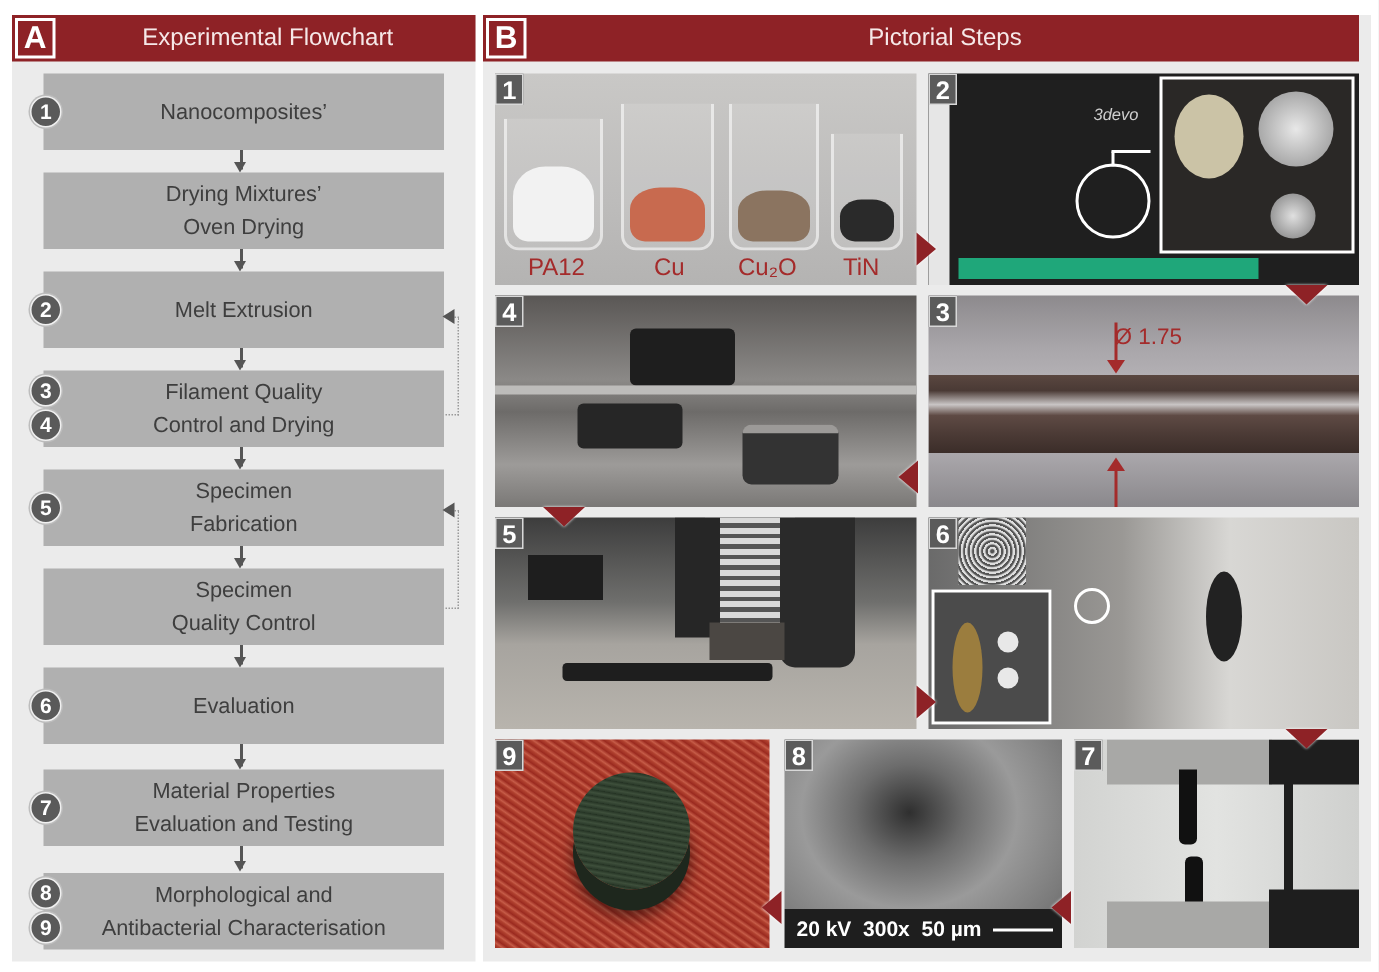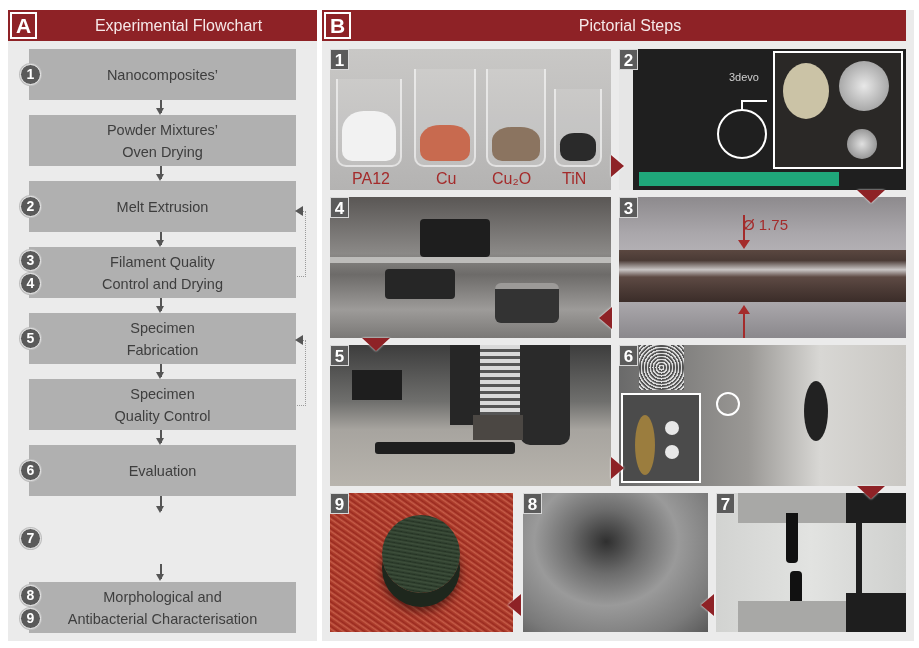--- a/index.html
+++ b/index.html
@@ -84,21 +84,21 @@
     <div class="panel-title">Experimental Flowchart</div>
   </div>
 
   <div class="step-box" style="top:39px">
     <span>Nanocomposites’</span>
   </div>
   <div class="badge" style="left:12px; top:54px">1</div>
   <div class="arrow-down" style="top:90px; height:13px"></div>
 
   <div class="step-box" style="top:105px">
-    <span>Powder Mixtures’</span>
+    <span>Drying Mixtures’</span>
     <span>Oven Drying</span>
   </div>
   <div class="arrow-down" style="top:156px; height:13px"></div>
 
   <div class="step-box" style="top:171px">
     <span>Melt Extrusion</span>
   </div>
   <div class="badge" style="left:12px; top:186px">2</div>
   <div class="arrow-down" style="top:222px; height:13px"></div>
 
@@ -128,20 +128,24 @@
 
   <div class="loop" style="left:289px; top:330px; width:9px; height:66px"></div>
   <div class="loop-head" style="left:287px; top:325px"></div>
 
   <div class="step-box" style="top:435px">
     <span>Evaluation</span>
   </div>
   <div class="badge" style="left:12px; top:450px">6</div>
   <div class="arrow-down" style="top:486px; height:15px"></div>
 
+  <div class="step-box" style="top:503px">
+    <span>Material Properties</span>
+    <span>Evaluation and Testing</span>
+  </div>
   <div class="badge" style="left:12px; top:518px">7</div>
   <div class="arrow-down" style="top:554px; height:15px"></div>
 
   <div class="step-box" style="top:572px">
     <span>Morphological and</span>
     <span>Antibacterial Characterisation</span>
   </div>
   <div class="badge" style="left:12px; top:575px">8</div>
   <div class="badge" style="left:12px; top:598px">9</div>
 </div>
@@ -169,21 +173,21 @@
     <span class="p1-label" style="left:22px">PA12</span>
     <span class="p1-label" style="left:106px">Cu</span>
     <span class="p1-label" style="left:162px">Cu₂O</span>
     <span class="p1-label" style="left:232px">TiN</span>
   </div>
   <div class="flow-tri-right" style="left:289px; top:145px"></div>
 
   <div class="photo p2" style="left:297px; top:39px; width:287px; height:141px">
     <div class="photo-num">2</div>
     <div style="position:absolute; left:0; top:0; width:14px; height:141px; background:#e6e6e6"></div>
-    <span style="position:absolute; left:110px; top:22px; color:#cfcfcf; font-size:11px">3devo</span>
+    <span style="position:absolute; left:110px; top:22px; color:#cfcfcf; font-style:italic; font-size:11px">3devo</span>
     <div style="position:absolute; left:20px; top:123px; width:200px; height:14px; background:#1fa77a"></div>
     <div style="position:absolute; left:98px; top:60px; width:50px; height:50px; border:2px solid #fff; border-radius:50%"></div>
     <div style="position:absolute; left:122px; top:52px; width:2px; height:10px; background:#fff"></div>
     <div style="position:absolute; left:122px; top:51px; width:26px; height:2px; background:#fff"></div>
     <div style="position:absolute; left:154px; top:2px; width:130px; height:118px; border:2px solid #fff; background:#2a2826">
       <div style="position:absolute; left:8px; top:10px; width:46px; height:56px; border-radius:50%; background:#cbc3a6"></div>
       <div style="position:absolute; left:64px; top:8px; width:50px; height:50px; border-radius:50%; background:radial-gradient(#e8e8e8, #8e8e8e)"></div>
       <div style="position:absolute; left:72px; top:76px; width:30px; height:30px; border-radius:50%; background:radial-gradient(#e0e0e0, #7a7a7a)"></div>
     </div>
   </div>
@@ -233,20 +237,26 @@
   </div>
   <div class="flow-tri-down" style="left:535px; top:476px"></div>
 
   <div class="photo p9" style="left:8px; top:483px; width:183px; height:139px">
     <div class="photo-num">9</div>
     <div class="disk"></div>
   </div>
 
   <div class="photo p8" style="left:201px; top:483px; width:185px; height:139px">
     <div class="photo-num">8</div>
+    <div class="sem-bar">
+      <span>20 kV</span>&nbsp;
+      <span>300x</span>&nbsp;
+      <span>50 µm</span>
+      <span class="scale-line"></span>
+    </div>
   </div>
   <div class="flow-tri-left" style="left:186px; top:584px"></div>
 
   <div class="photo p7" style="left:394px; top:483px; width:190px; height:139px">
     <div class="photo-num">7</div>
     <div style="position:absolute; left:22px; top:0; width:110px; height:30px; background:#a8a8a6"></div>
     <div style="position:absolute; left:130px; top:0; width:60px; height:30px; background:#1e1e1e"></div>
     <div style="position:absolute; left:70px; top:20px; width:12px; height:50px; background:#111; border-radius:0 0 4px 4px"></div>
     <div style="position:absolute; left:74px; top:78px; width:12px; height:40px; background:#111; border-radius:4px 4px 0 0"></div>
     <div style="position:absolute; left:140px; top:20px; width:6px; height:100px; background:#1e1e1e"></div>

